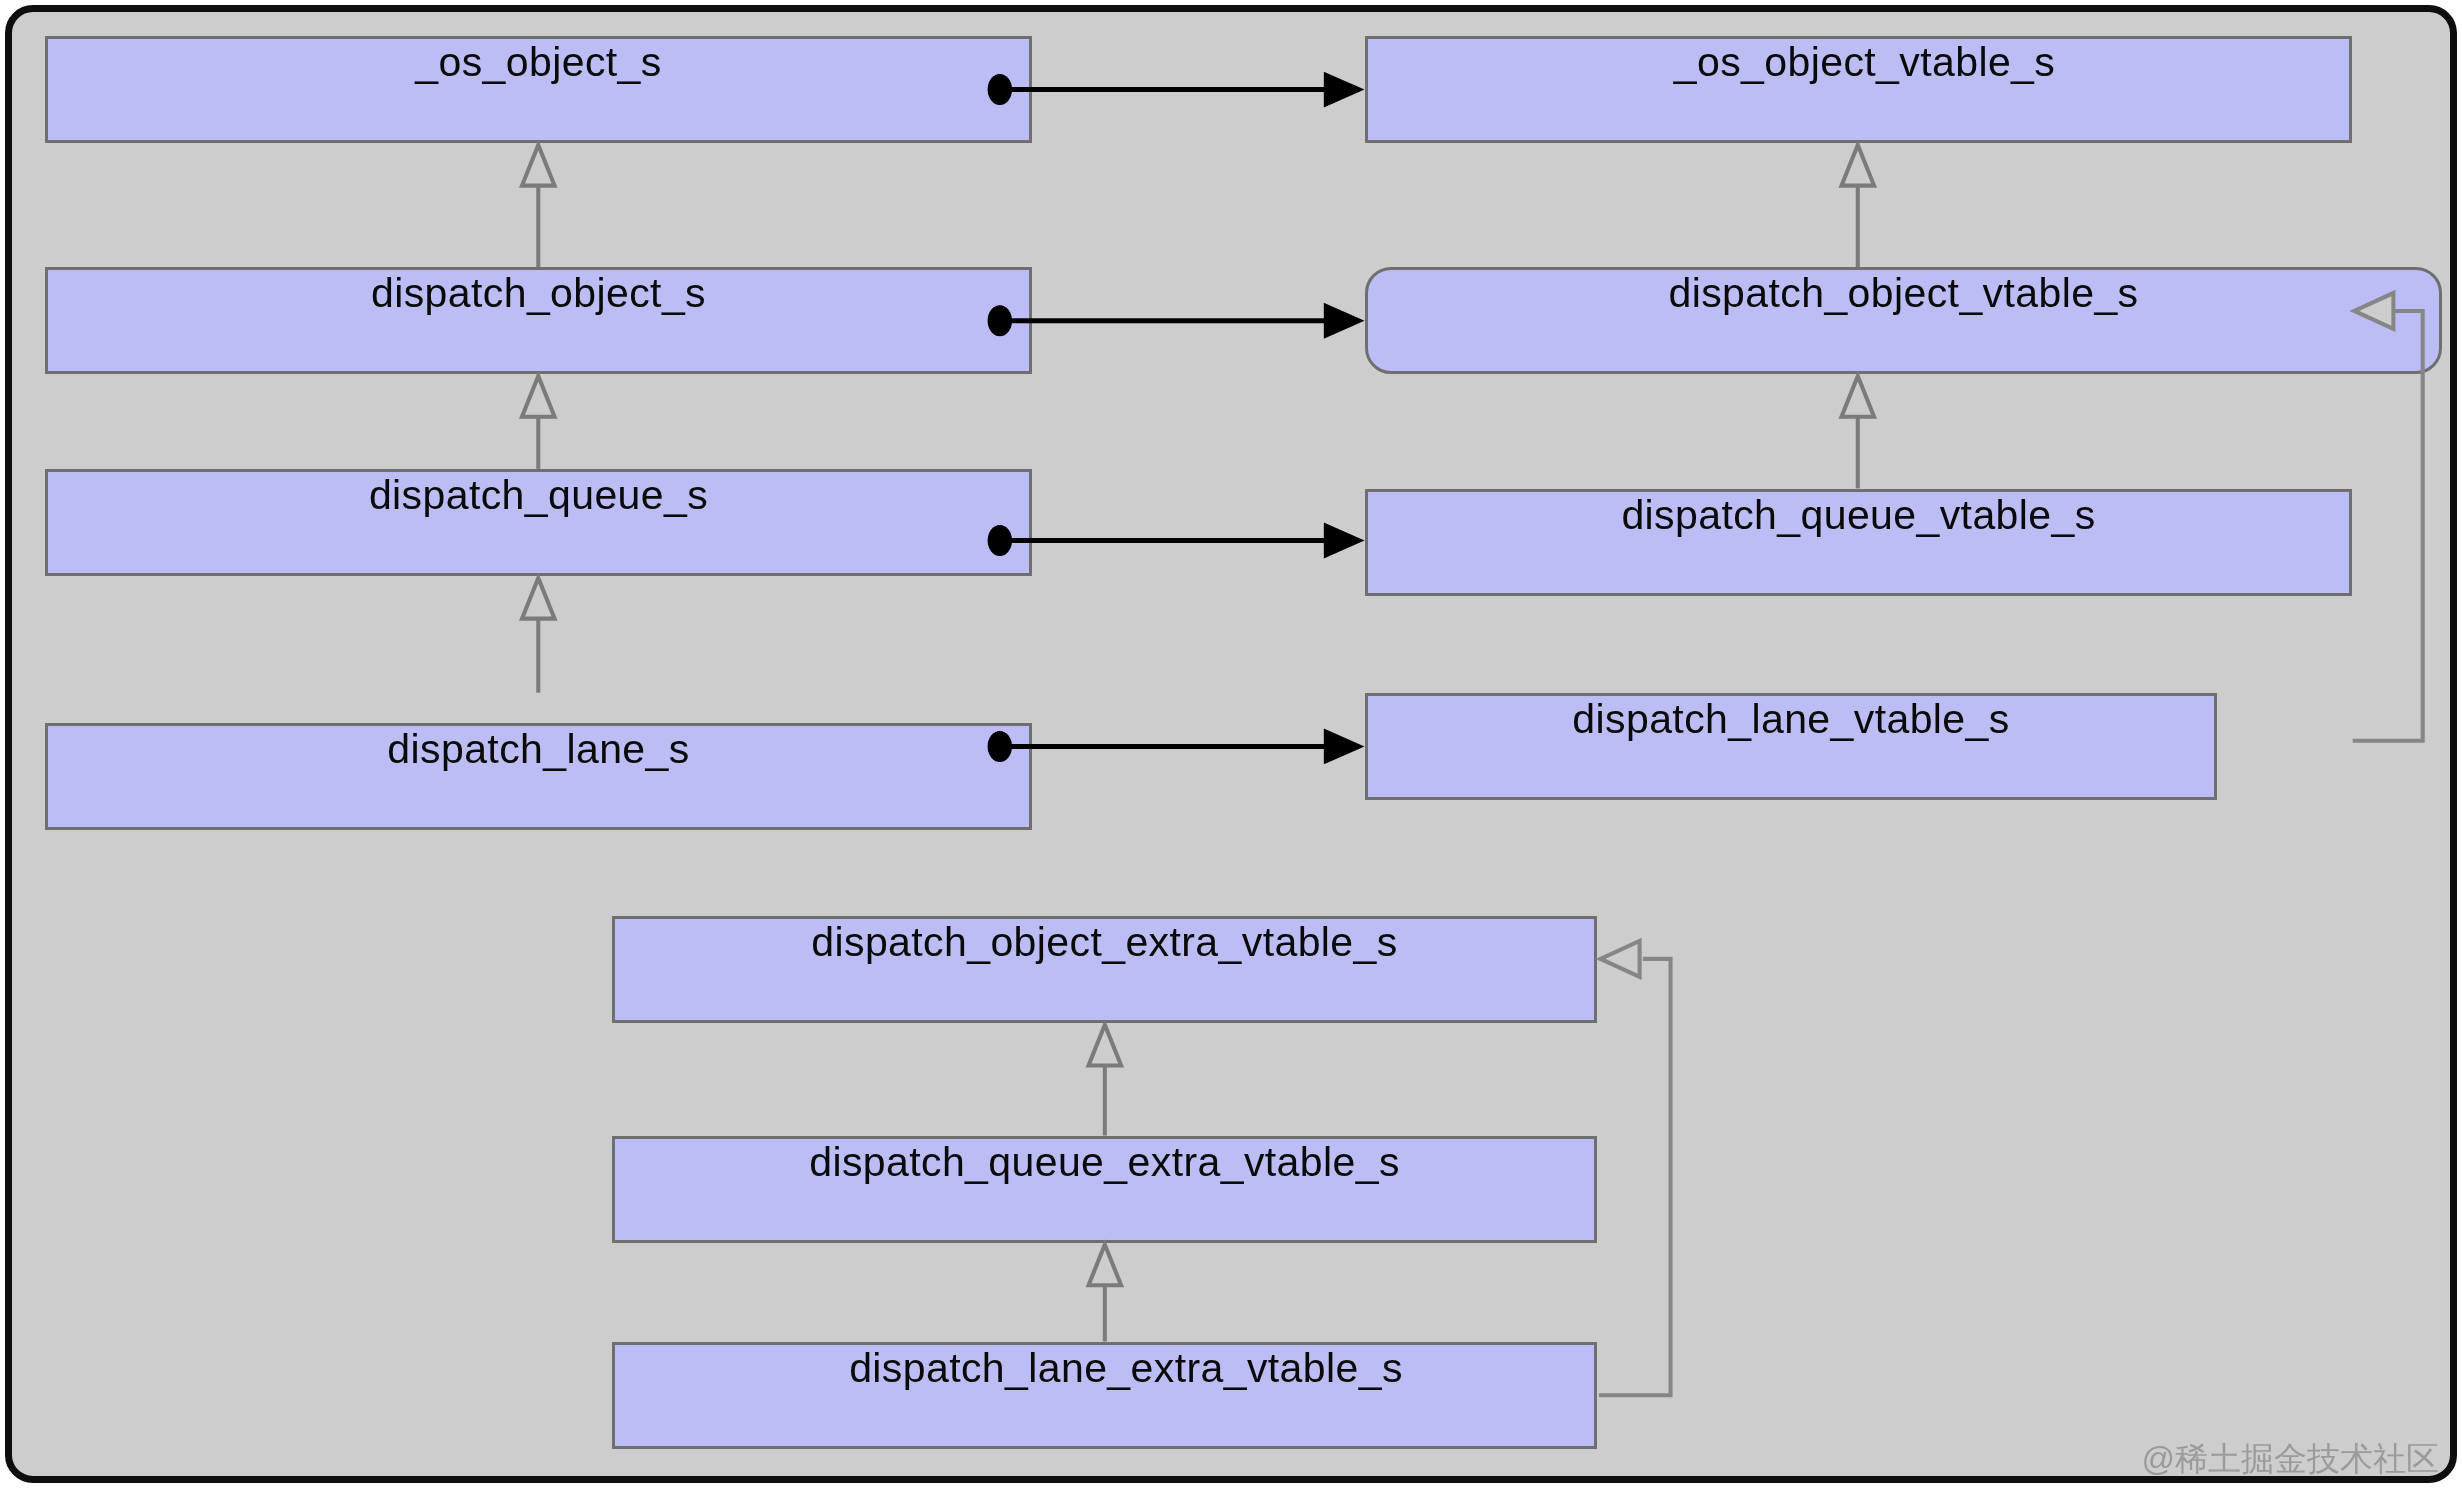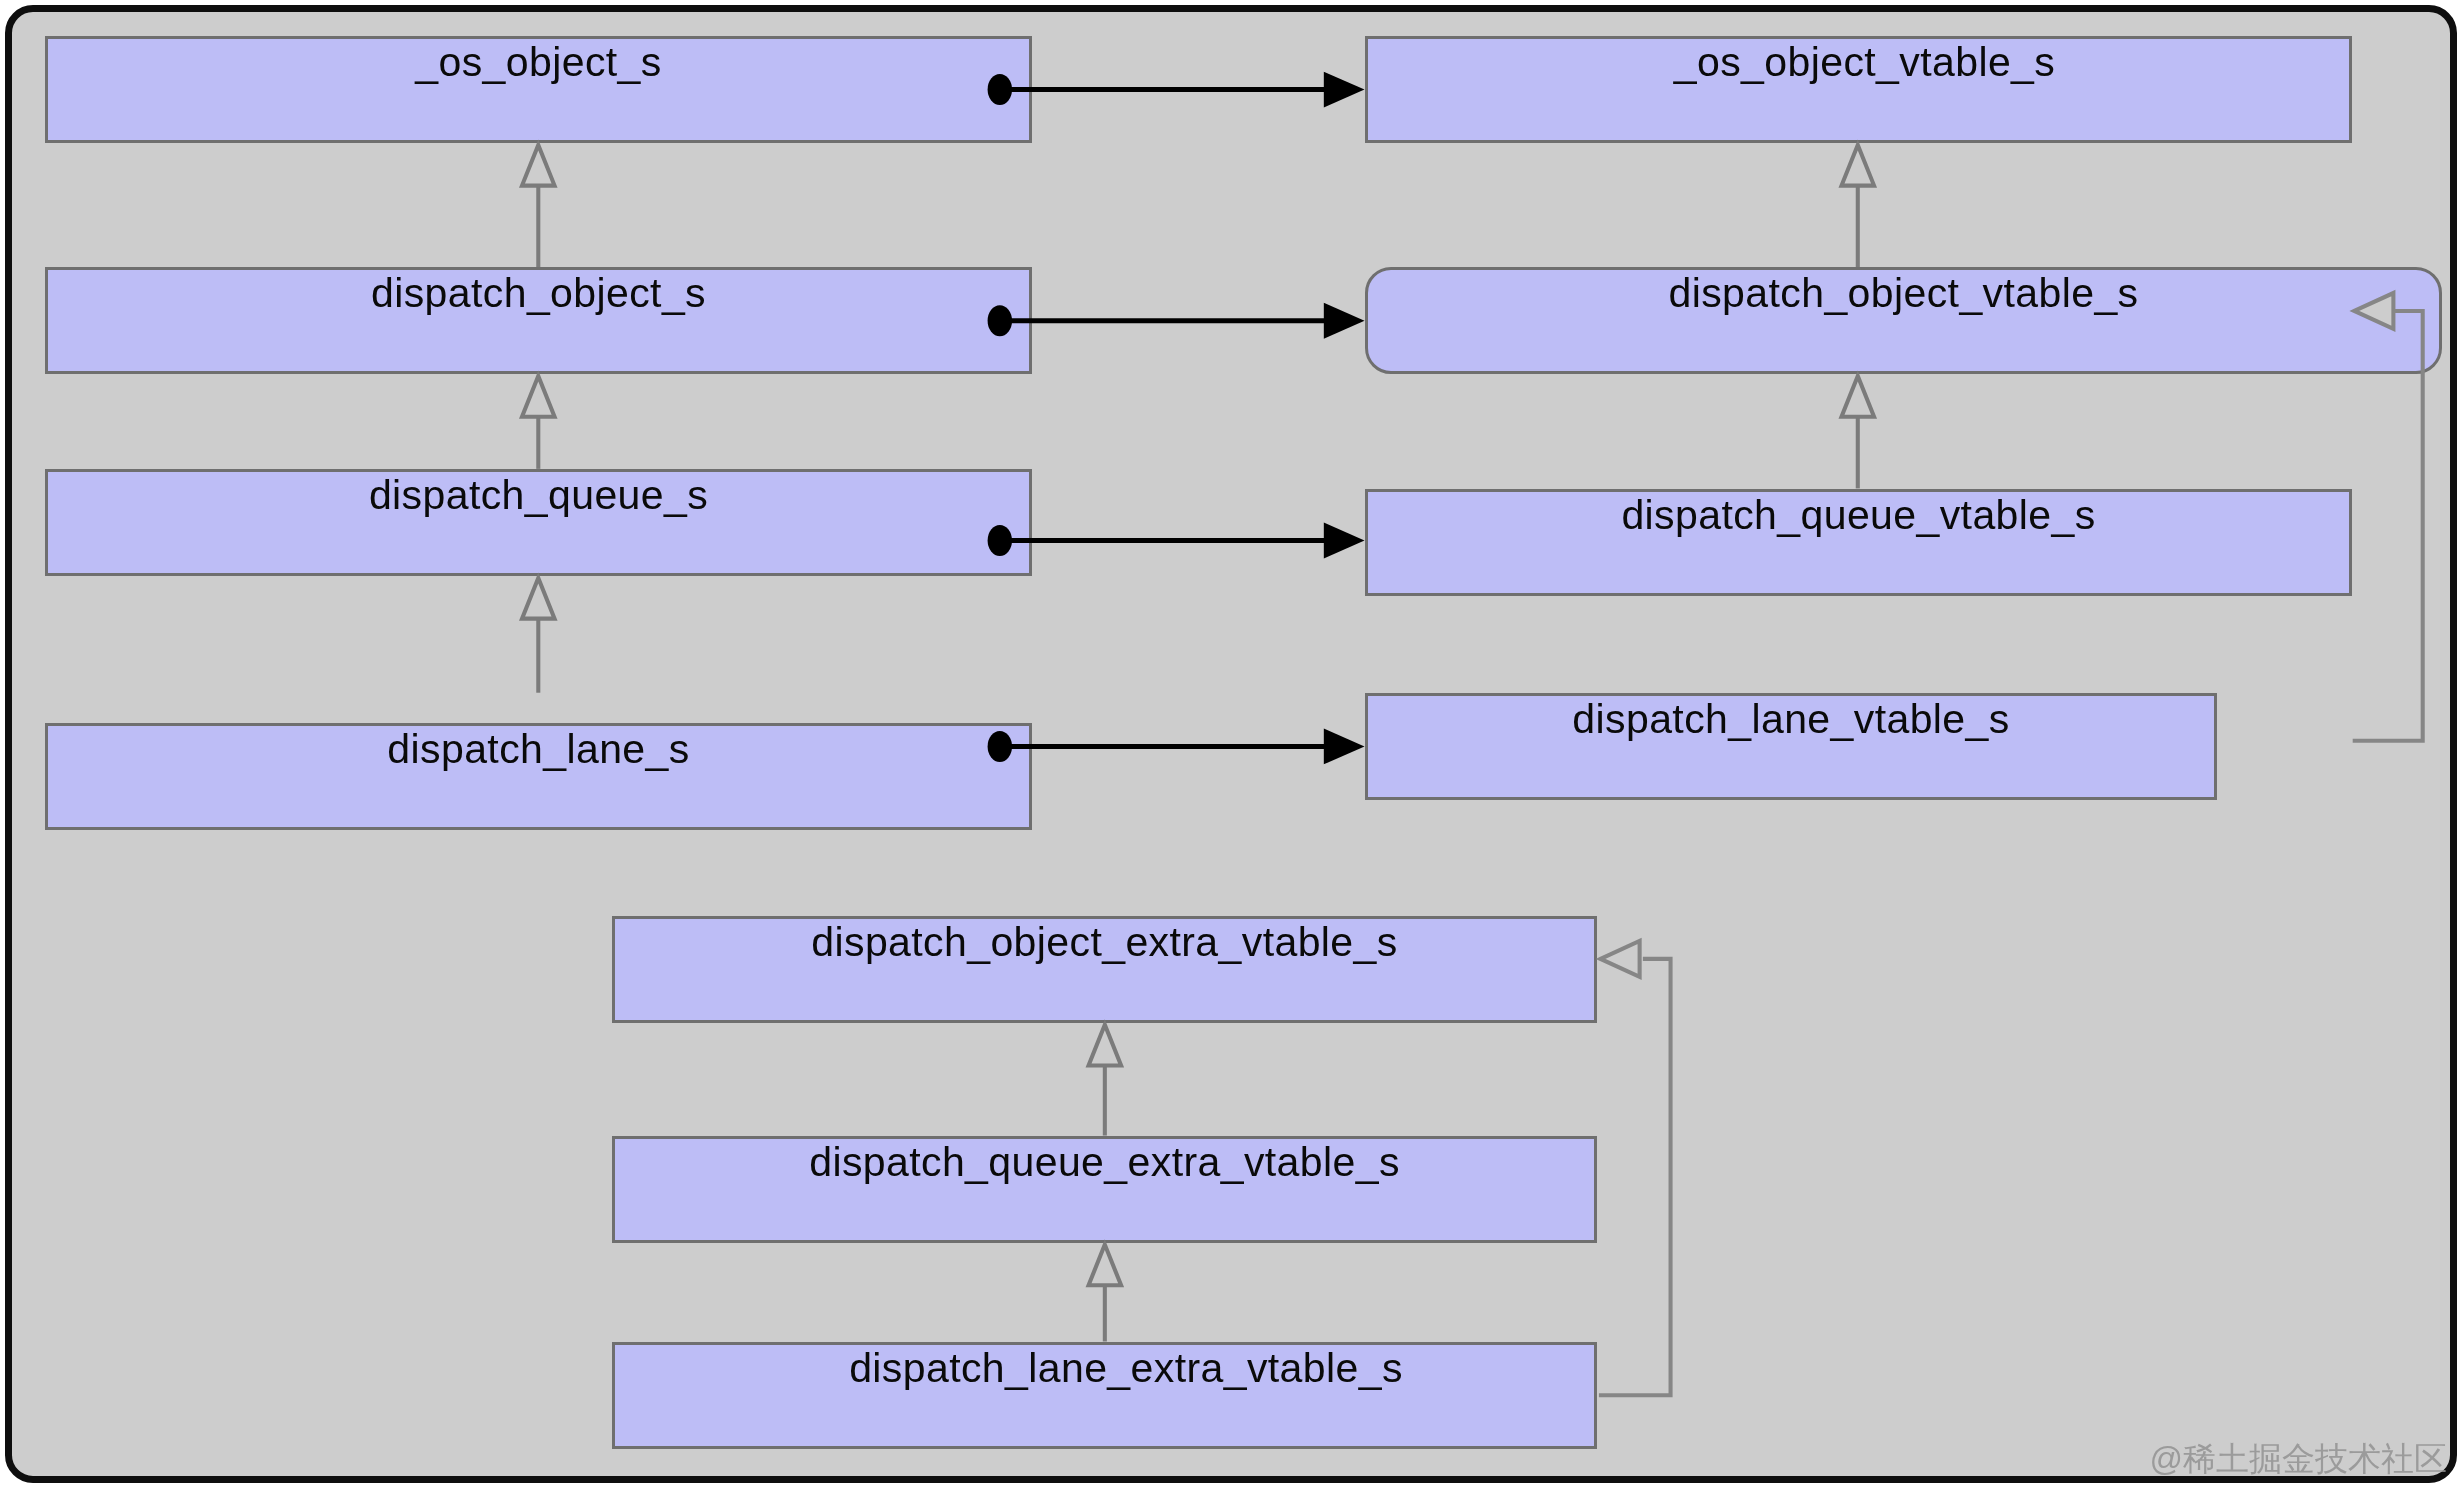--- a/index.html
+++ b/index.html
@@ -49,21 +49,21 @@
   .n-queue-extra  { left: 612px; top: 1136px; width: 985px; height: 107px; }
   .n-lane-extra   { left: 612px; top: 1342px; width: 985px; height: 107px; padding-left: 43px; }
 
   svg.arrows {
     position: absolute;
     left: 0; top: 0;
     width: 2462px; height: 1488px;
   }
   .watermark {
     position: absolute;
-    right: 15px;
+    right: 23px;
     bottom: 6.5px;
     font-size: 33px;
     color: #9b9b9b;
   }
 </style>
 </head>
 <body>
 
 <div class="canvas"></div>
 

